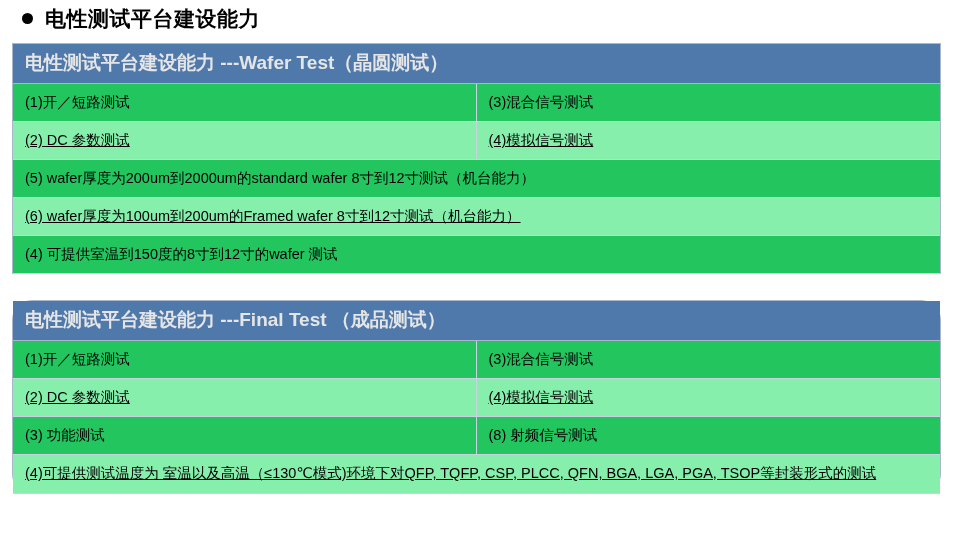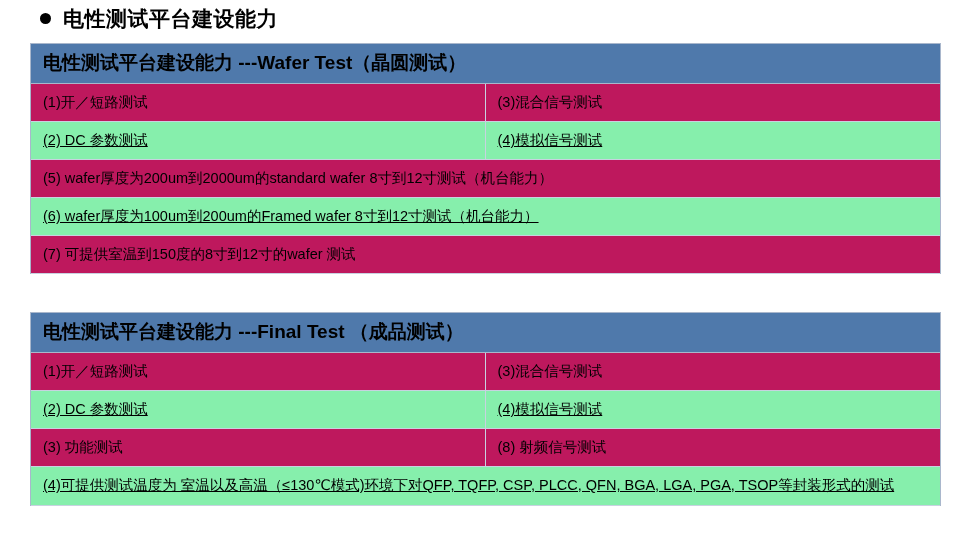--- a/index.html
+++ b/index.html
@@ -12,21 +12,20 @@
     background: #ffffff;
     font-family: "Liberation Sans", "DejaVu Sans", sans-serif;
     color: #000000;
     overflow: hidden;
   }
   .page {
     position: relative;
     width: 953px;
     height: 545px;
     box-sizing: border-box;
-    padding-left: 18px;
   }
 
   
   .doc-title {
     display: flex;
     align-items: center;
     padding: 6px 0 4px 22px;
   }
   .doc-title .bullet {
     width: 11px;
@@ -44,39 +43,39 @@
   }
 
   
   .block {
     margin: 0 12px;
     border: 1px solid #a9b7cc;
     border-bottom: none;
     box-sizing: border-box;
   }
   .block.first { margin-top: 8px; }
-  .block.second { margin-top: 38px; }
+  .block.second { margin-top: 26px; border-radius: 20px; }
 
   .block-header {
     background: #4f79ab;
-    color: #000000;
+    color: #e5e5e5;
     font-size: 19px;
     font-weight: bold;
     padding: 8px 10px 9px 12px;
     border-bottom: 1px solid #a9b7cc;
     line-height: 1.15;
   }
 
   .row {
     display: flex;
     border-bottom: 1px solid #c8d2e0;
     box-sizing: border-box;
   }
   .row.alt  { background: #86efac; text-decoration: underline; }
-  .row.plain{ background: #be185d; }
+  .row.plain{ background: #22c55e; }
 
   .cell {
     padding: 8px 10px 8px 12px;
     font-size: 14.5px;
     line-height: 1.45;
     box-sizing: border-box;
     flex: 1 1 50%;
   }
   .cell.left {
     border-right: 1px solid #c8d2e0;
@@ -114,21 +113,21 @@
 
     <div class="row plain">
       <div class="cell full">(5) wafer厚度为200um到2000um的standard wafer 8寸到12寸测试（机台能力）</div>
     </div>
 
     <div class="row alt">
       <div class="cell full">(6) wafer厚度为100um到200um的Framed wafer 8寸到12寸测试（机台能力）</div>
     </div>
 
     <div class="row plain">
-      <div class="cell full">(7) 可提供室温到150度的8寸到12寸的wafer 测试</div>
+      <div class="cell full">(4) 可提供室温到150度的8寸到12寸的wafer 测试</div>
     </div>
   </div>
 
   <div class="block second">
     <div class="block-header">电性测试平台建设能力 ---Final Test （成品测试）</div>
 
     <div class="row plain">
       <div class="cell left">(1)开／短路测试</div>
       <div class="cell">(3)混合信号测试</div>
     </div>

